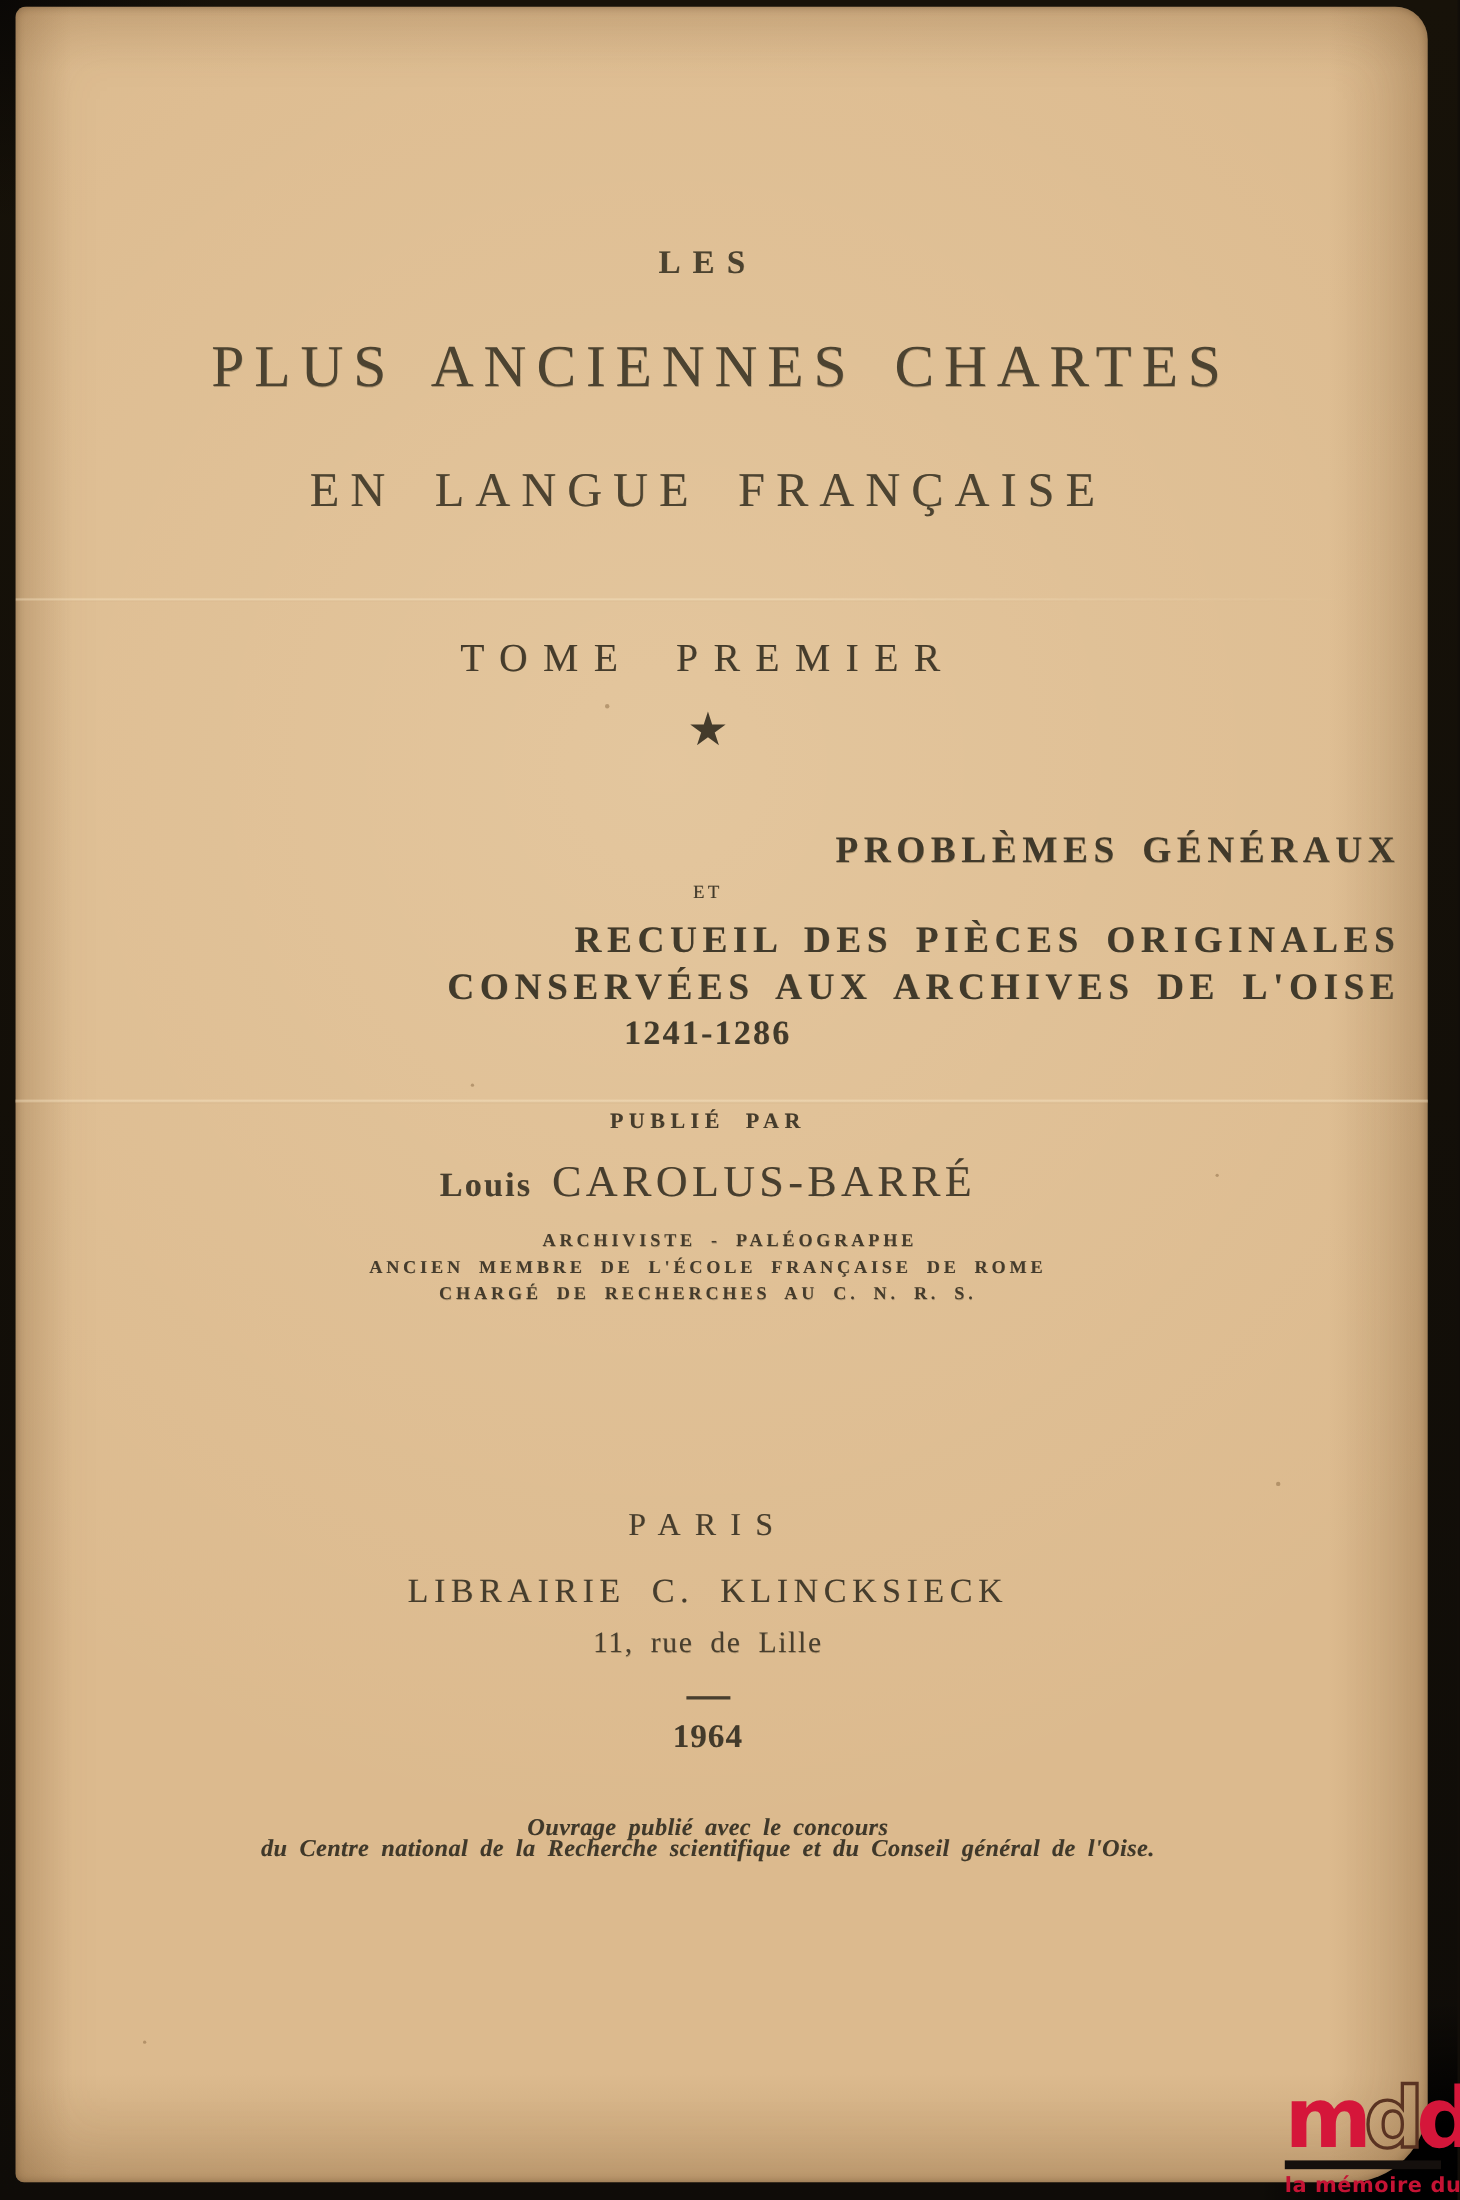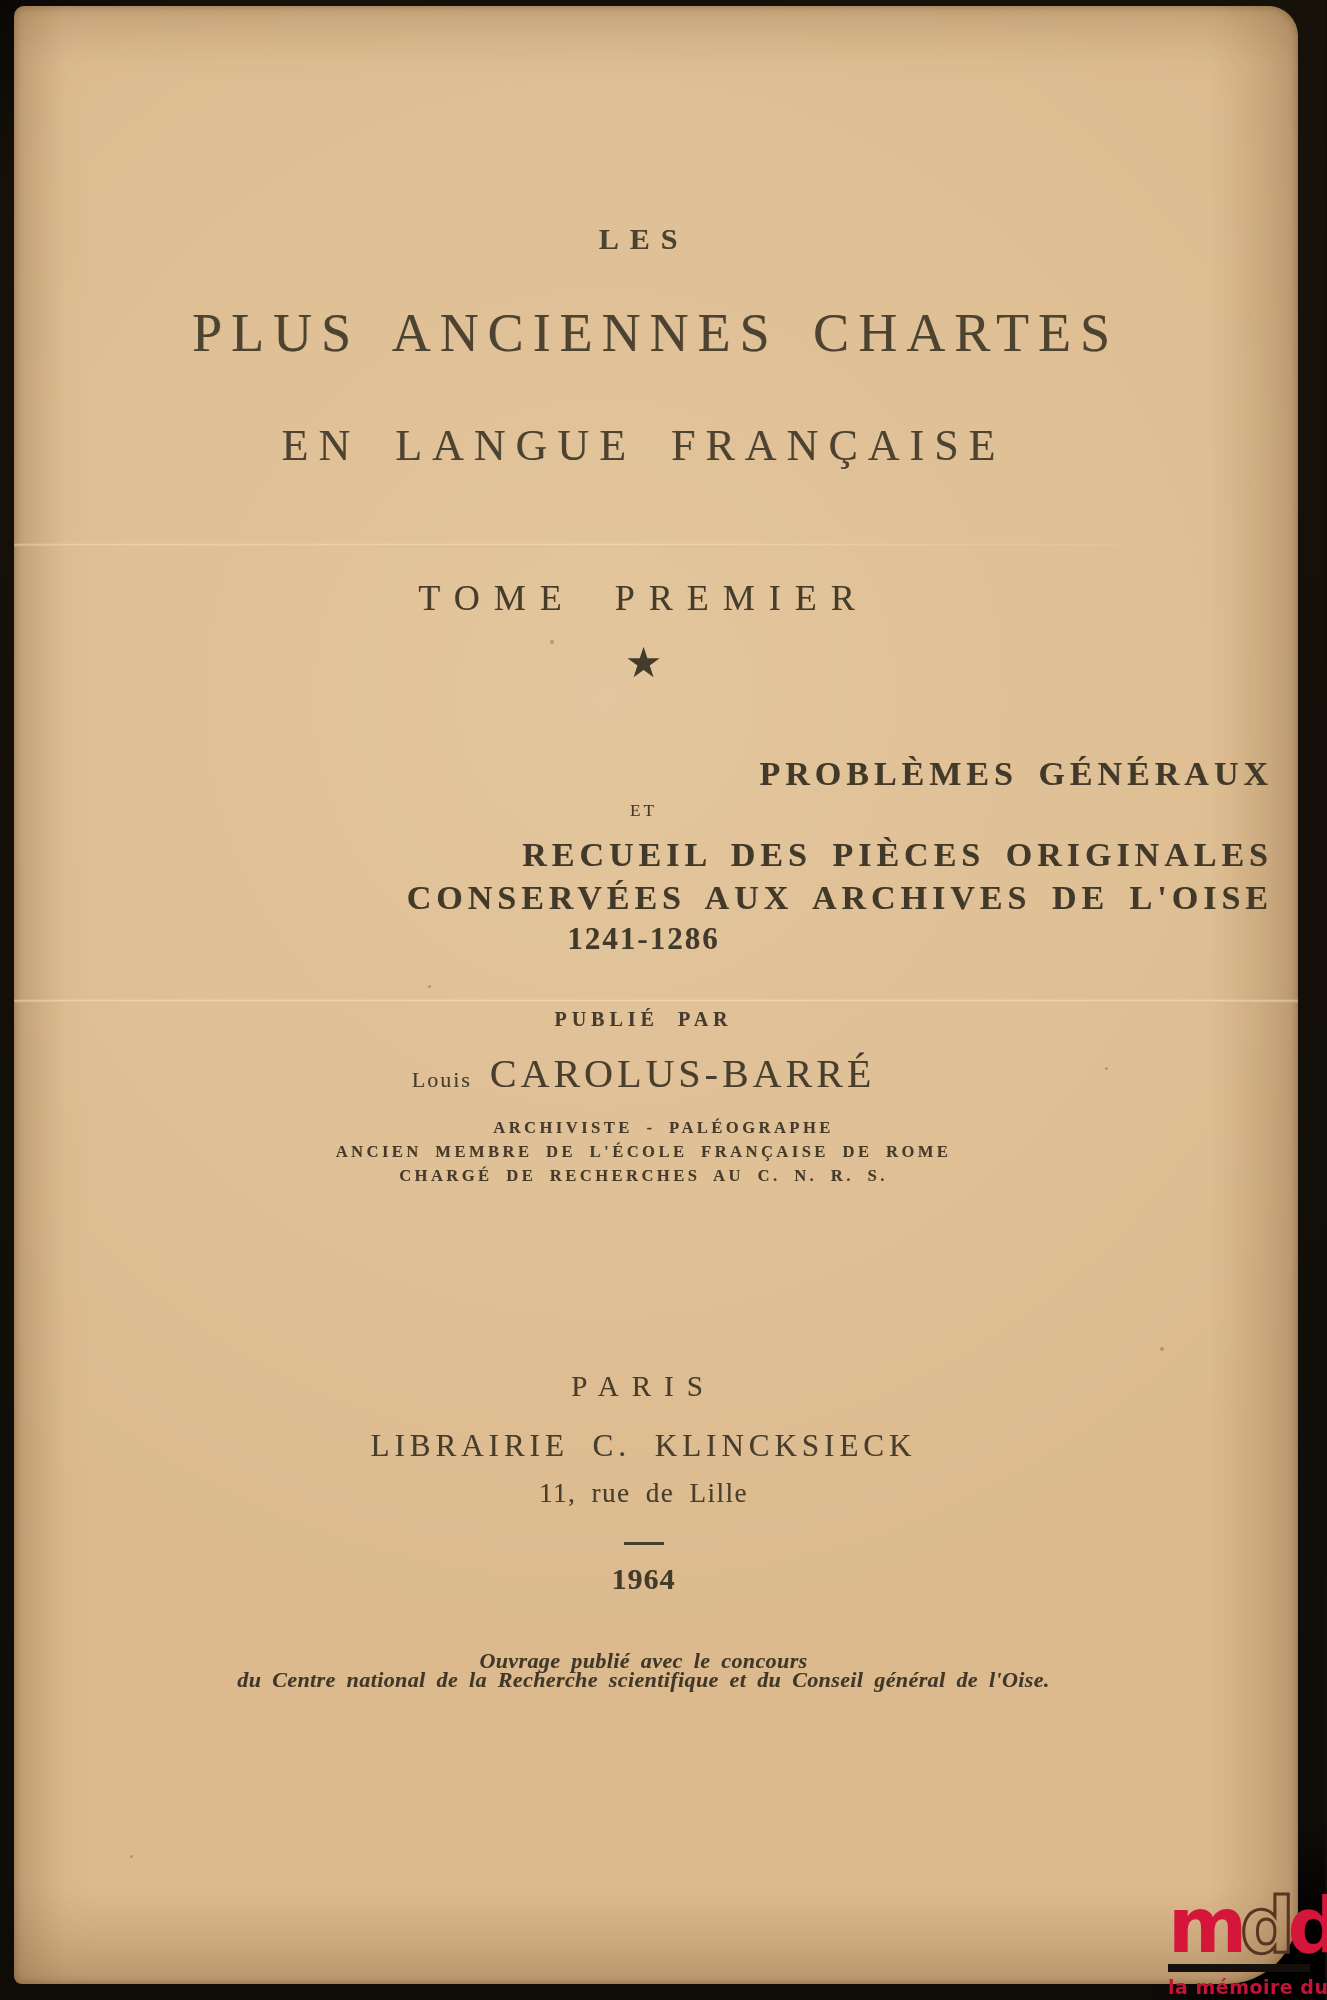--- a/index.html
+++ b/index.html
@@ -53,21 +53,21 @@
   .volume-label   { top: 577px;  font-size: 36px; letter-spacing: 14px; word-spacing: 16px; color: #453c2c; }
   .star           { top: 638px;  font-size: 42px; color: #443b2b; text-shadow: none; }
   .theme          { font-weight: 700; font-size: 34px; letter-spacing: 5px; word-spacing: 7px; color: #413a2b; text-align: right; }
   .theme-1        { top: 755px; }
   .theme-conj     { top: 801px; font-size: 17px; font-weight: 400; letter-spacing: 3px; color: #413a2b; }
   .theme-2        { top: 836px; }
   .theme-3        { top: 879px; }
   .date-range     { top: 921px;  font-size: 31px; font-weight: 700; letter-spacing: 2px; color: #413a2b; }
   .published-by   { top: 1008px; font-size: 20px; font-weight: 700; letter-spacing: 5px; word-spacing: 9px; color: #453c2c; }
   .author         { top: 1050px; color: #473e2e; }
-  .author-first   { font-size: 22px; margin-right: 18px; letter-spacing: 2px; }
+  .author-first   { font-size: 31px; margin-right: 18px; letter-spacing: 2px; font-weight: bold; }
   .author-last    { font-size: 40px; letter-spacing: 4px; }
   .credential     { font-size: 16.5px; font-weight: 700; letter-spacing: 3.5px; word-spacing: 6px; color: #443b2c; }
   .credential-1   { top: 1118px; margin-left: 40px; }
   .credential-2   { top: 1142px; }
   .credential-3   { top: 1166px; }
   .imprint-city   { top: 1370px; font-size: 29px; letter-spacing: 13px; color: #463d2d; }
   .imprint-pub    { top: 1428px; font-size: 31px; letter-spacing: 5px; word-spacing: 11px; color: #463d2d; }
   .imprint-addr   { top: 1478px; font-size: 27px; letter-spacing: 1.5px; word-spacing: 7px; color: #473e2e; }
   .imprint-rule   { position: absolute; top: 1542px; left: 50%; margin-left: -20px; width: 40px; height: 3px; background: #473e2e; }
   .imprint-year   { top: 1562px; font-size: 30px; font-weight: 700; letter-spacing: 1px; color: #423a2b; }

